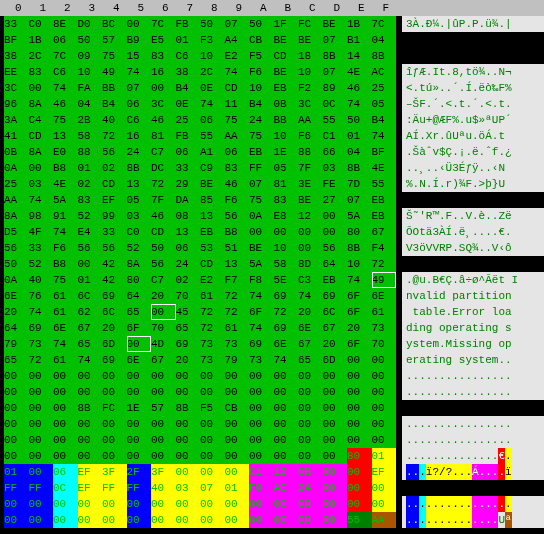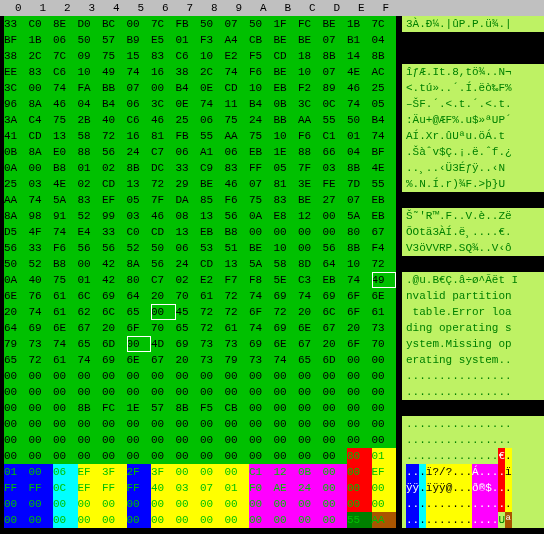--- a/index.html
+++ b/index.html
@@ -5,21 +5,21 @@
 html,body{margin:0;padding:0;font-family:"Courier New",monospace;font-size:11px;background:#00c000}
 .container{display:flex;flex-direction:column;width:544px;height:534px;background:#000}
 .header{display:flex;height:16px;background:#c0c0c0}
 .header-cell{width:24.5px;text-align:center;color:#000;line-height:16px}
 .header-spacer{width:6px}
 .ascii-header{flex:1;background:#c0c0c0}
 .rows{flex:1;display:flex;flex-direction:column}
 .row{display:flex;height:16px}
 .hex-area{display:flex;width:398px;padding-left:4px}
 .hex-cell{width:24.5px;color:#00c000;text-align:left;line-height:16px;font-family:"Courier New",monospace;letter-spacing:0}
-.ascii-area{flex:1;padding-left:4px;color:#008000;background:#bef264;line-height:16px;white-space:pre;overflow:hidden}
+.ascii-area{flex:1;padding-left:4px;color:#008000;background:#e5e5e5;line-height:16px;white-space:pre;overflow:hidden}
 .bg-green{background:#00c000;color:#000}
 .bg-blue{background:#0000ff}
 .bg-cyan{background:#00ffff}
 .bg-yellow{background:#ffff00}
 .bg-magenta{background:#ff00ff}
 .bg-red{background:#ff0000}
 .bg-brown{background:#aa5500}
 .bg-dkgreen{background:#008000}
 .hl-box{outline:1px solid #fff;outline-offset:-1px}
 .ascii-blue{background:#0000ff;color:#fff}
@@ -673,21 +673,20 @@
           <div class="hex-cell bg-yellow">03</div>
           <div class="hex-cell bg-yellow">07</div>
           <div class="hex-cell bg-yellow">01</div>
           <div class="hex-cell bg-magenta">F0</div>
           <div class="hex-cell bg-magenta">AE</div>
           <div class="hex-cell bg-magenta">24</div>
           <div class="hex-cell bg-magenta">00</div>
           <div class="hex-cell bg-red">00</div>
           <div class="hex-cell bg-yellow">00</div>
         </div>
-        <div class="ascii-area"><span class="seg ascii-blue">ÿÿ</span><span class="seg ascii-cyan">.</span><span class="seg ascii-yellow">ïÿÿ</span><span class="seg ascii-yellow">@...</span><span class="seg ascii-magenta">ð®$.</span><span class="seg ascii-red">.</span><span class="seg ascii-yellow">.</span></div>
       </div>
       <div class="row">
         <div class="hex-area">
           <div class="hex-cell bg-blue">00</div>
           <div class="hex-cell bg-blue">00</div>
           <div class="hex-cell bg-cyan">00</div>
           <div class="hex-cell bg-yellow">00</div>
           <div class="hex-cell bg-yellow">00</div>
           <div class="hex-cell bg-blue">00</div>
           <div class="hex-cell bg-yellow">00</div>

